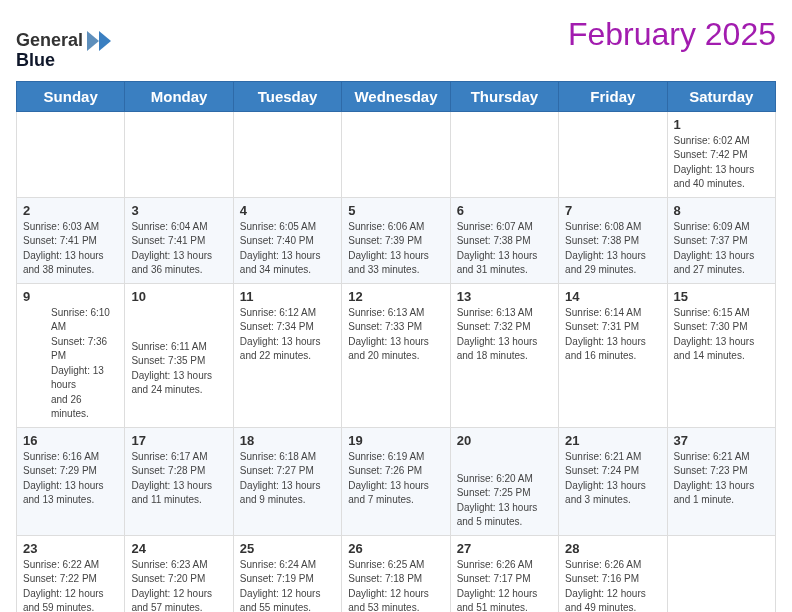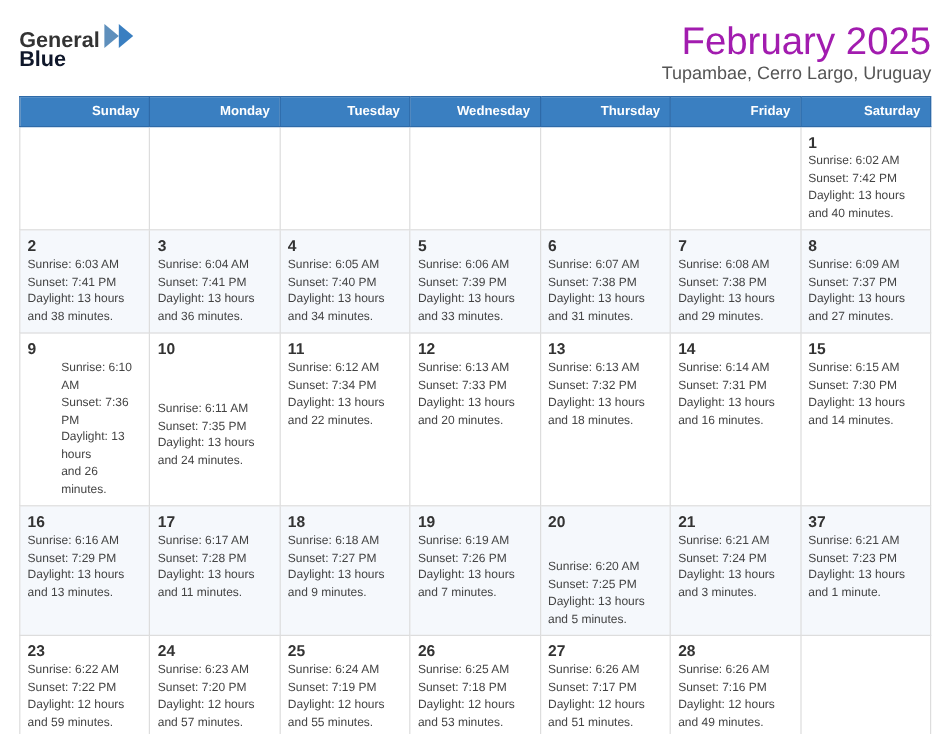--- a/index.html
+++ b/index.html
@@ -46,24 +46,24 @@
       color: #555;
     }
     .calendar {
       width: 100%;
       border-collapse: collapse;
       border: 1px solid #ccc;
     }
     .calendar th {
       background: #3a7fc1;
       color: #fff;
-      font-size: 11px;
+      font-size: 15px;
       font-weight: bold;
       padding: 6px 8px;
-      text-align: right;
+      text-align: center;
       border: 1px solid #2e6aa8;
     }
     .calendar td {
       vertical-align: top;
       padding: 5px 6px;
       border: 1px solid #ddd;
       width: calc(100% / 7);
       min-height: 90px;
       font-size: 10.5px;
       color: #333;
@@ -86,34 +86,33 @@
     .empty-cell {
       background: #fff !important;
     }
   </style>
 </head>
 <body>
 
 <div class="header-area">
   <div class="logo">
     <div>
-      <div style="display:flex;align-items:flex-end;">
+      <div style="display:flex;align-items:center;margin-top:11px;">
         <span class="logo-text logo-general">General</span>
 
         <svg class="logo-icon" viewBox="0 0 28 28">
           <polygon points="14,4 26,14 14,24" fill="#3a7fc1"></polygon>
           <polygon points="2,4 14,14 2,24" fill="#1a5fa0" opacity="0.7"></polygon>
         </svg>
       </div>
       <span class="logo-text logo-blue" style="display:block;margin-top:-4px;">Blue</span>
     </div>
   </div>
   <div class="title-area">
     <div class="month-title">February 2025</div>
-    <div class="location-title">Tupambae, Cerro Largo, Uruguay</div>
   </div>
 </div>
 
 <table class="calendar">
   <thead>
     <tr>
     <th>Sunday</th>
         <th>Monday</th>
         <th>Tuesday</th>
         <th>Wednesday</th>

